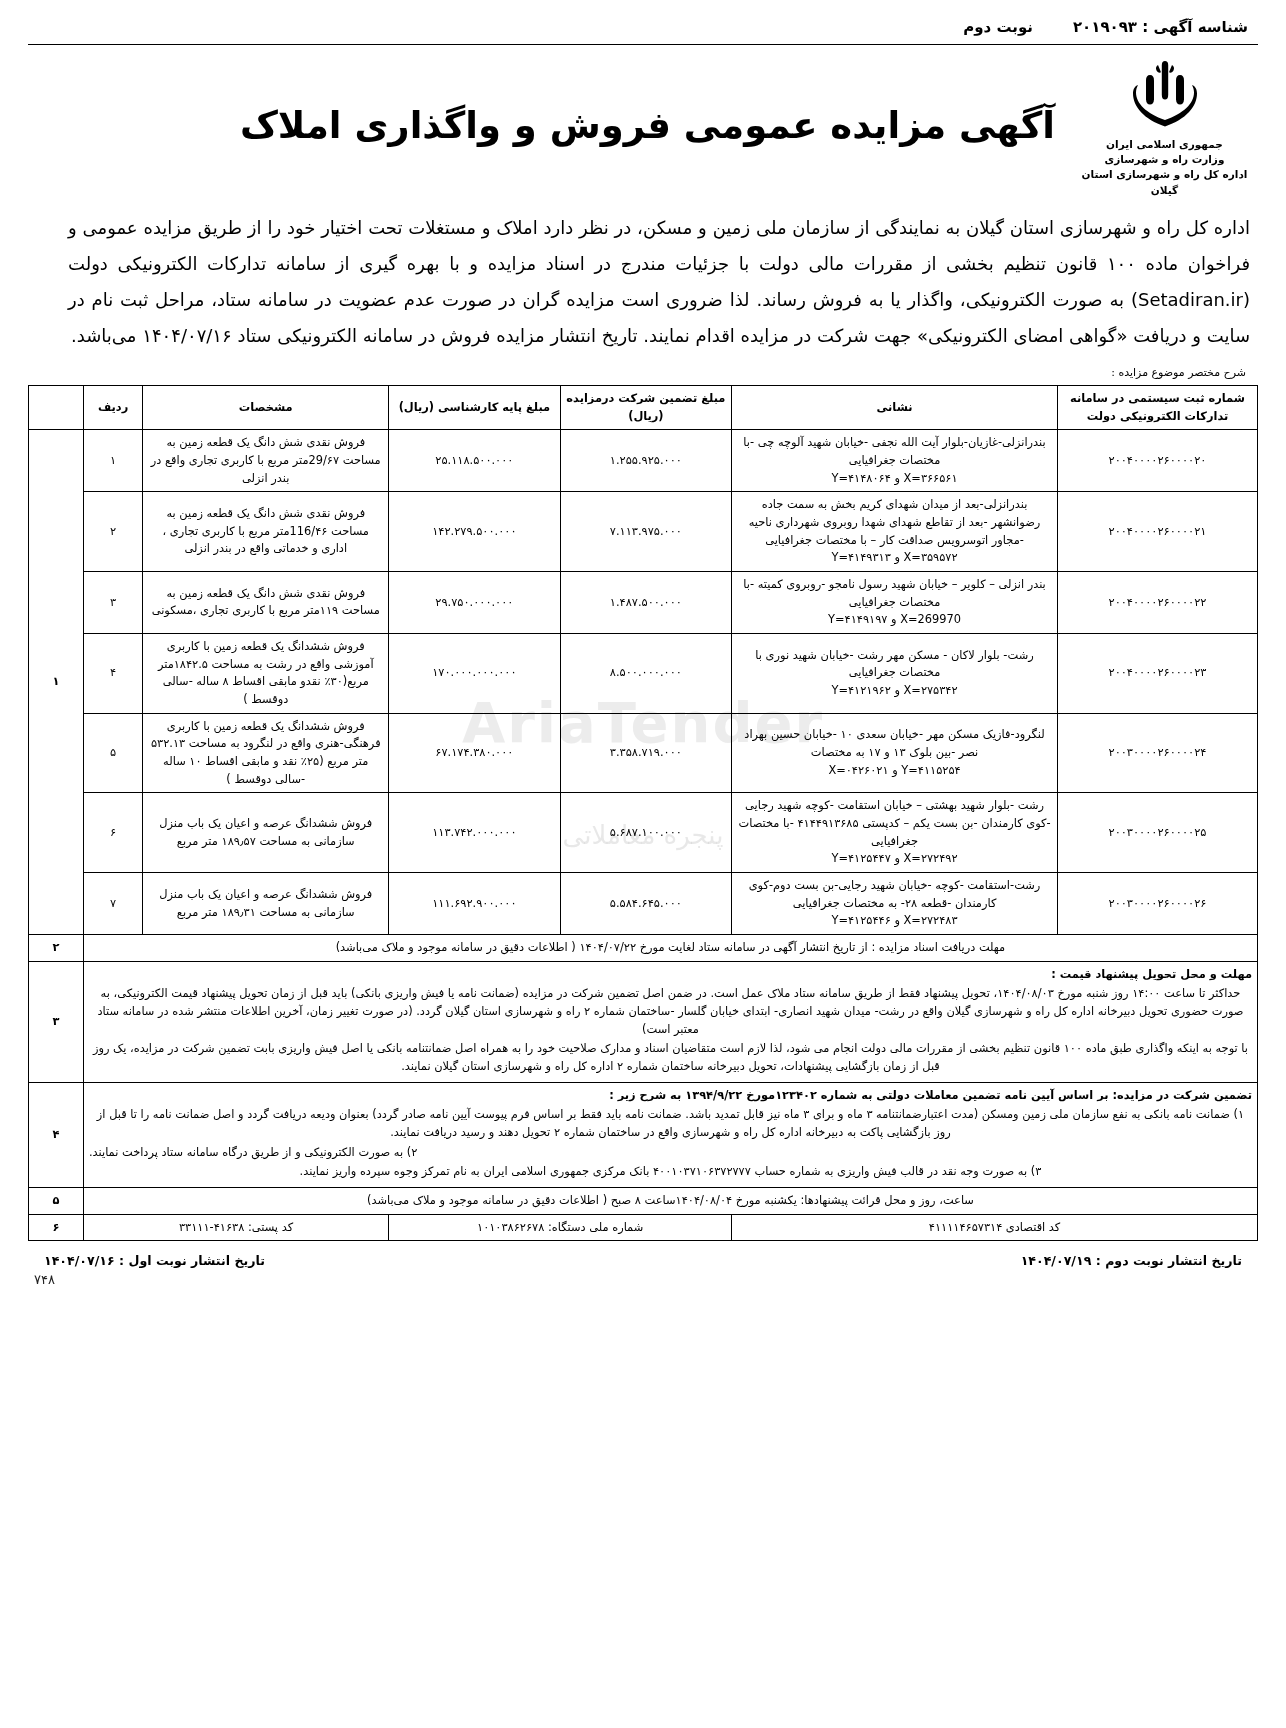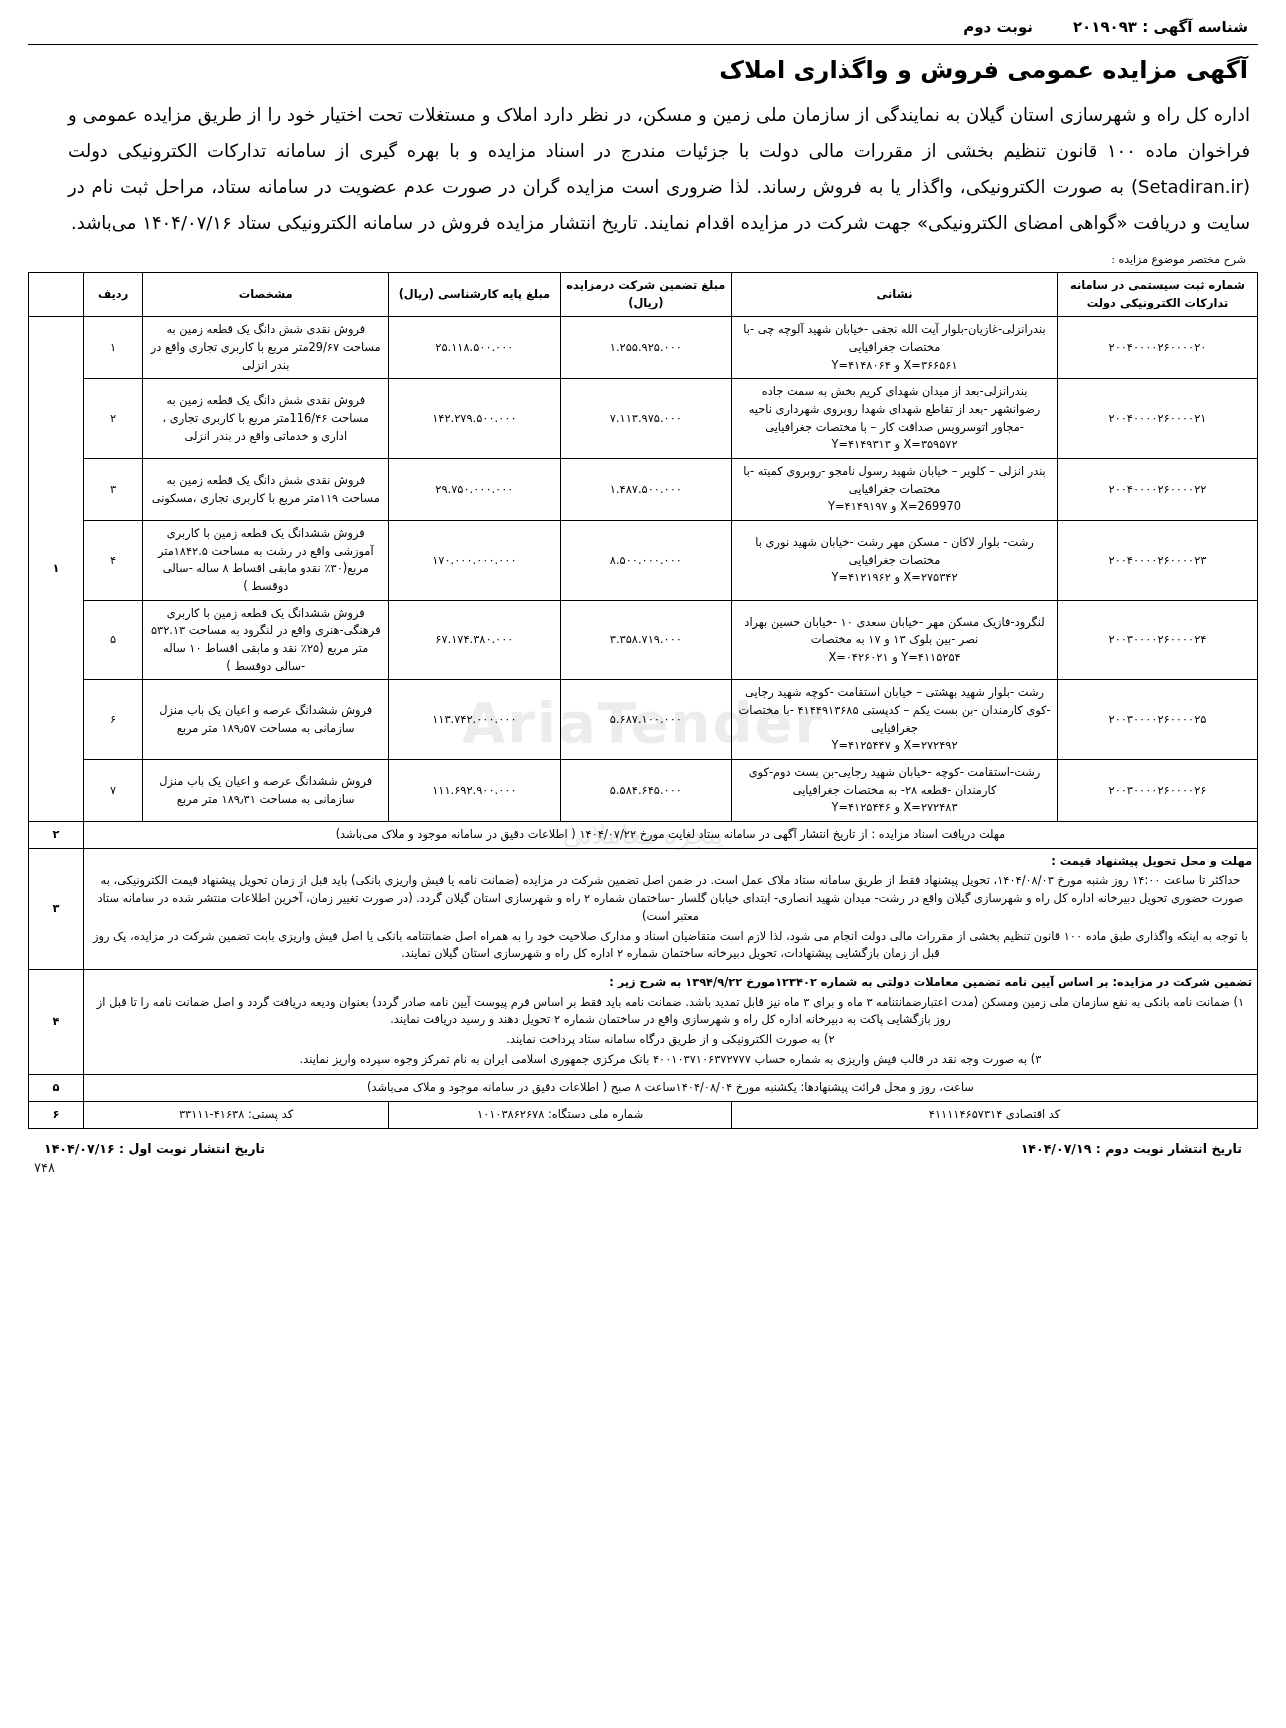--- a/index.html
+++ b/index.html
@@ -6,21 +6,21 @@
   body{font-family:"DejaVu Sans","Liberation Sans",sans-serif;color:#000;}
   .page{width:1286px;min-height:1728px;position:relative;background:#fff;box-sizing:border-box;padding:14px 28px 10px 28px;}
   .topbar{display:flex;justify-content:flex-start;align-items:center;gap:40px;font-size:15px;font-weight:bold;padding:4px 10px 2px 10px;}
   .topbar .ann-id{letter-spacing:0.5px;}
   .hr-top{border:0;border-top:1px solid #000;margin:6px 0 0 0;}
   .header{display:flex;flex-direction:row;align-items:center;gap:18px;padding:10px 6px 4px 6px;}
   .logo-block{width:175px;display:flex;flex-direction:column;align-items:center;justify-content:flex-start;}
   .emblem{width:74px;height:78px;display:block;}
   .logo-lines{margin-top:4px;text-align:center;font-size:10.5px;line-height:1.45;font-weight:bold;}
   .title-block{flex:1;text-align:right;padding-left:10px;}
-  .main-title{font-size:24px;font-weight:bold;letter-spacing:0px;line-height:1.25;padding-right:4px;}
+  .main-title{font-size:37px;font-weight:bold;letter-spacing:0px;line-height:1.25;padding-right:4px;}
   .intro{font-size:18px;line-height:2.0;text-align:justify;padding:8px 8px 2px 8px;margin-left:32px;}
   .section-label{font-size:11px;font-weight:normal;text-align:right;padding:10px 12px 6px 4px;}
   table.main{width:100%;border-collapse:collapse;table-layout:fixed;}
   table.main td,table.main th{border:1px solid #000;padding:4px 5px;font-size:11.4px;text-align:center;vertical-align:middle;line-height:1.55;}
   thead td{font-weight:bold;font-size:11.6px;background:#fff;padding:8px 4px;}
   .c-sysno{width:175px;}
   .c-addr{width:285px;}
   .c-guar{width:150px;}
   .c-base{width:150px;}
   .c-spec{width:215px;}
@@ -46,20 +46,37 @@
   <div class="watermark">AriaTender</div>
   <div class="watermark2">پنجره معاملاتی</div>
 
   <div class="topbar">
     <span class="ann-id">شناسه آگهی : ۲۰۱۹۰۹۳</span>
     <span>نوبت دوم</span>
   </div>
   <hr class="hr-top">
 
   <div class="header">
+    <div class="logo-block">
+      <svg class="emblem" viewBox="0 0 74 78">
+        <g fill="#000">
+          <path d="M37 6 c-2 0 -3.2 1.6 -3.2 4 l0 30 c0 3 1.2 4.6 3.2 4.6 c2 0 3.2 -1.6 3.2 -4.6 l0 -30 c0 -2.4 -1.2 -4 -3.2 -4 z"></path>
+          <path d="M22 20 c-2.6 0 -4 2 -4 5.2 l0 19 c0 3.4 1.6 5.4 4 5.4 c2.4 0 4 -2 4 -5.4 l0 -19 c0 -3.2 -1.4 -5.2 -4 -5.2 z"></path>
+          <path d="M52 20 c-2.6 0 -4 2 -4 5.2 l0 19 c0 3.4 1.6 5.4 4 5.4 c2.4 0 4 -2 4 -5.4 l0 -19 c0 -3.2 -1.4 -5.2 -4 -5.2 z"></path>
+          <path d="M10 30 c-3 1 -5 4 -5 8.5 c0 13 11 26 32 33 c21 -7 32 -20 32 -33 c0 -4.5 -2 -7.5 -5 -8.5 c1.4 2.6 2 5 2 7.6 c0 11 -10.5 21 -29 27.5 c-18.5 -6.5 -29 -16.5 -29 -27.5 c0 -2.6 0.6 -5 2 -7.6 z"></path>
+          <path d="M30 10 c-1.8 1 -2.6 3 -1.6 5.2 c1 2.2 3 3 4.6 2 l-3 -7.2 z"></path>
+          <path d="M44 10 l-3 7.2 c1.6 1 3.6 0.2 4.6 -2 c1 -2.2 0.2 -4.2 -1.6 -5.2 z"></path>
+        </g>
+      </svg>
+      <div class="logo-lines">
+        <div>جمهوری اسلامی ایران</div>
+        <div>وزارت راه و شهرسازی</div>
+        <div>اداره کل راه و شهرسازی استان گیلان</div>
+      </div>
+    </div>
     <div class="title-block">
       <div class="main-title">آگهی مزایده عمومی فروش و واگذاری املاک</div>
     </div>
   </div>
 
   <div class="intro">اداره کل راه و شهرسازی استان گیلان به نمایندگی از سازمان ملی زمین و مسکن، در نظر دارد املاک و مستغلات تحت اختیار خود را از طریق مزایده عمومی و فراخوان ماده ۱۰۰ قانون تنظیم بخشی از مقررات مالی دولت با جزئیات مندرج در اسناد مزایده و با بهره گیری از سامانه تدارکات الکترونیکی دولت (Setadiran.ir) به صورت الکترونیکی، واگذار یا به فروش رساند. لذا ضروری است مزایده گران در صورت عدم عضویت در سامانه ستاد، مراحل ثبت نام در سایت و دریافت «گواهی امضای الکترونیکی» جهت شرکت در مزایده اقدام نمایند. تاریخ انتشار مزایده فروش در سامانه الکترونیکی ستاد ۱۴۰۴/۰۷/۱۶ می‌باشد.</div>
 
   <div class="section-label">شرح مختصر موضوع مزایده :</div>
 
   <div class="tbl-wrap">
@@ -161,21 +178,21 @@
           <p>حداکثر تا ساعت ۱۴:۰۰ روز شنبه مورخ ۱۴۰۴/۰۸/۰۳، تحویل پیشنهاد فقط از طریق سامانه ستاد ملاک عمل است. در ضمن اصل تضمین شرکت در مزایده (ضمانت نامه یا فیش واریزی بانکی) باید قبل از زمان تحویل پیشنهاد قیمت الکترونیکی، به صورت حضوری تحویل دبیرخانه اداره کل راه و شهرسازی گیلان واقع در رشت- میدان شهید انصاری- ابتدای خیابان گلسار -ساختمان شماره ۲ راه و شهرسازی استان گیلان گردد. (در صورت تغییر زمان، آخرین اطلاعات منتشر شده در سامانه ستاد معتبر است)</p>
           <p>با توجه به اینکه واگذاری طبق ماده ۱۰۰ قانون تنظیم بخشی از مقررات مالی دولت انجام می شود، لذا لازم است متقاضیان اسناد و مدارک صلاحیت خود را به همراه اصل ضمانتنامه بانکی یا اصل فیش واریزی بابت تضمین شرکت در مزایده، یک روز قبل از زمان بازگشایی پیشنهادات، تحویل دبیرخانه ساختمان شماره ۲ اداره کل راه و شهرسازی استان گیلان نمایند.</p>
         </td>
         <td class="row-lbl">۳</td>
       </tr>
 
       <tr>
         <td colspan="6" class="para-cell">
           <span class="ptitle">تضمین شرکت در مزایده: بر اساس آیین نامه تضمین معاملات دولتی به شماره ۱۲۳۴۰۲مورخ ۱۳۹۴/۹/۲۲ به شرح زیر :</span>
           <p>۱) ضمانت نامه بانکی  به نفع سازمان ملی زمین ومسکن  (مدت اعتبارضمانتنامه ۳ ماه و برای ۳ ماه نیز قابل تمدید باشد. ضمانت نامه باید فقط بر اساس فرم پیوست آیین نامه صادر گردد) بعنوان ودیعه دریافت گردد و اصل ضمانت نامه را تا قبل از روز بازگشایی پاکت به دبیرخانه اداره کل راه و شهرسازی واقع در ساختمان شماره ۲ تحویل دهند و رسید دریافت نمایند.</p>
-          <p style="text-align:center">۲) به صورت الکترونیکی و از طریق درگاه سامانه ستاد پرداخت نمایند.</p>
+          <p style="text-align:left">۲) به صورت الکترونیکی و از طریق درگاه سامانه ستاد پرداخت نمایند.</p>
           <p style="text-align:center">۳) به صورت وجه نقد در قالب فیش واریزی به شماره حساب ۴۰۰۱۰۳۷۱۰۶۳۷۲۷۷۷ بانک مرکزی جمهوری اسلامی ایران به نام تمرکز وجوه سپرده واریز نمایند.</p>
         </td>
         <td class="row-lbl">۴</td>
       </tr>
 
       <tr>
         <td colspan="6" class="center-line">ساعت، روز و محل قرائت پیشنهادها:  یکشنبه مورخ ۱۴۰۴/۰۸/۰۴ساعت ۸ صبح ( اطلاعات دقیق در سامانه موجود و ملاک می‌باشد)</td>
         <td class="row-lbl">۵</td>
       </tr>
 

